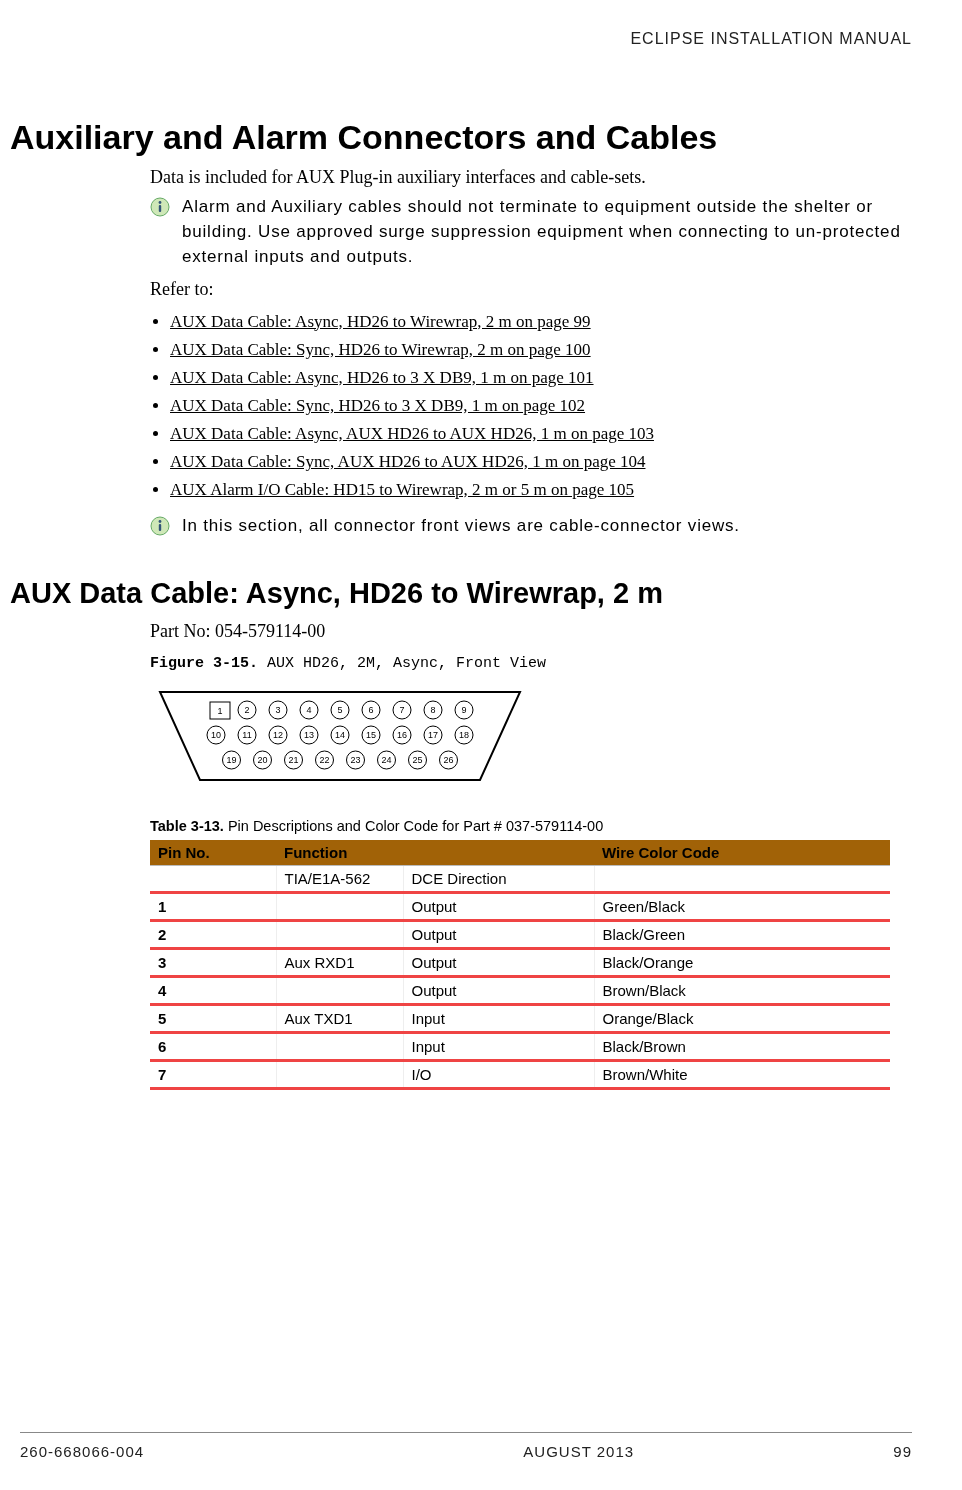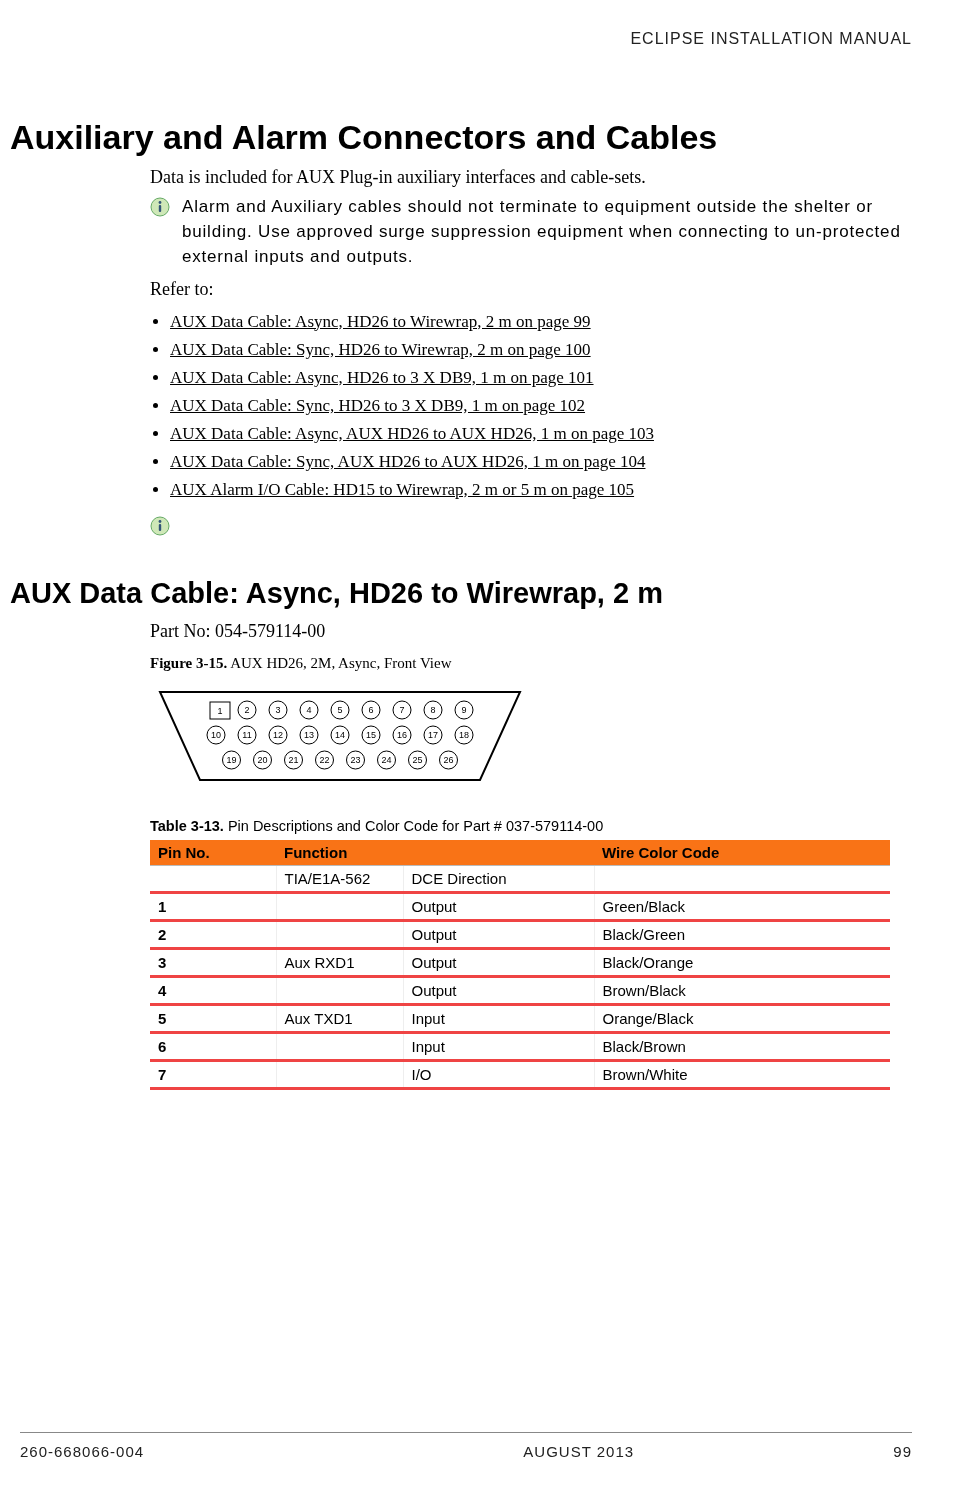--- a/index.html
+++ b/index.html
@@ -56,40 +56,40 @@
   ul.ref-list li {
     font-family: Georgia, serif;
     font-size: 17px;
     line-height: 1.65;
   }
   ul.ref-list li a {
     color: #000;
     text-decoration: underline;
   }
   .figure-caption {
-    font-family: Liberation Serif, serif;
+    font-family: Liberation Mono, monospace;
     font-size: 15px;
     margin: 12px 0 8px 130px;
   }
   .figure-caption b { font-weight: bold; }
   .connector-svg { margin-left: 130px; }
   .table-caption {
     font-family: Verdana, Arial, sans-serif;
     font-size: 14.5px;
     margin: 24px 0 6px 130px;
   }
   table.pin-table {
     margin-left: 130px;
     border-collapse: collapse;
     width: 740px;
     font-family: Verdana, Arial, sans-serif;
     font-size: 15px;
   }
   table.pin-table th {
-    background: #f97316;
+    background: #a16207;
     text-align: left;
     padding: 4px 8px;
     font-weight: bold;
     border-bottom: 1px solid #bbb;
   }
   table.pin-table td {
     padding: 4px 8px;
     border-bottom: 3px solid #ef4444;
     border-right: 1px solid #eee;
   }
@@ -146,20 +146,21 @@
   </ul>
 
   <div class="note-row" style="margin-top:10px;">
     <span class="note-icon">
       <svg width="20" height="20" viewBox="0 0 20 20">
           <circle cx="10" cy="10" r="9" fill="#cfe8b8" stroke="#6a6" stroke-width="1"></circle>
           <circle cx="10" cy="5.5" r="1.4" fill="#357"></circle>
           <rect x="8.8" y="8" width="2.4" height="7" rx="1" fill="#357"></rect>
         </svg>
     </span>
+    <div class="note-text">In this section, all connector front views are cable-connector views.</div>
   </div>
 
   <h2>AUX Data Cable: Async, HD26 to Wirewrap, 2 m</h2>
 
   <div class="body-text indent">Part No: 054-579114-00</div>
 
   <div class="figure-caption">
     <b>Figure 3-15.</b>
     <span>AUX HD26, 2M, Async, Front View</span>
   </div>

